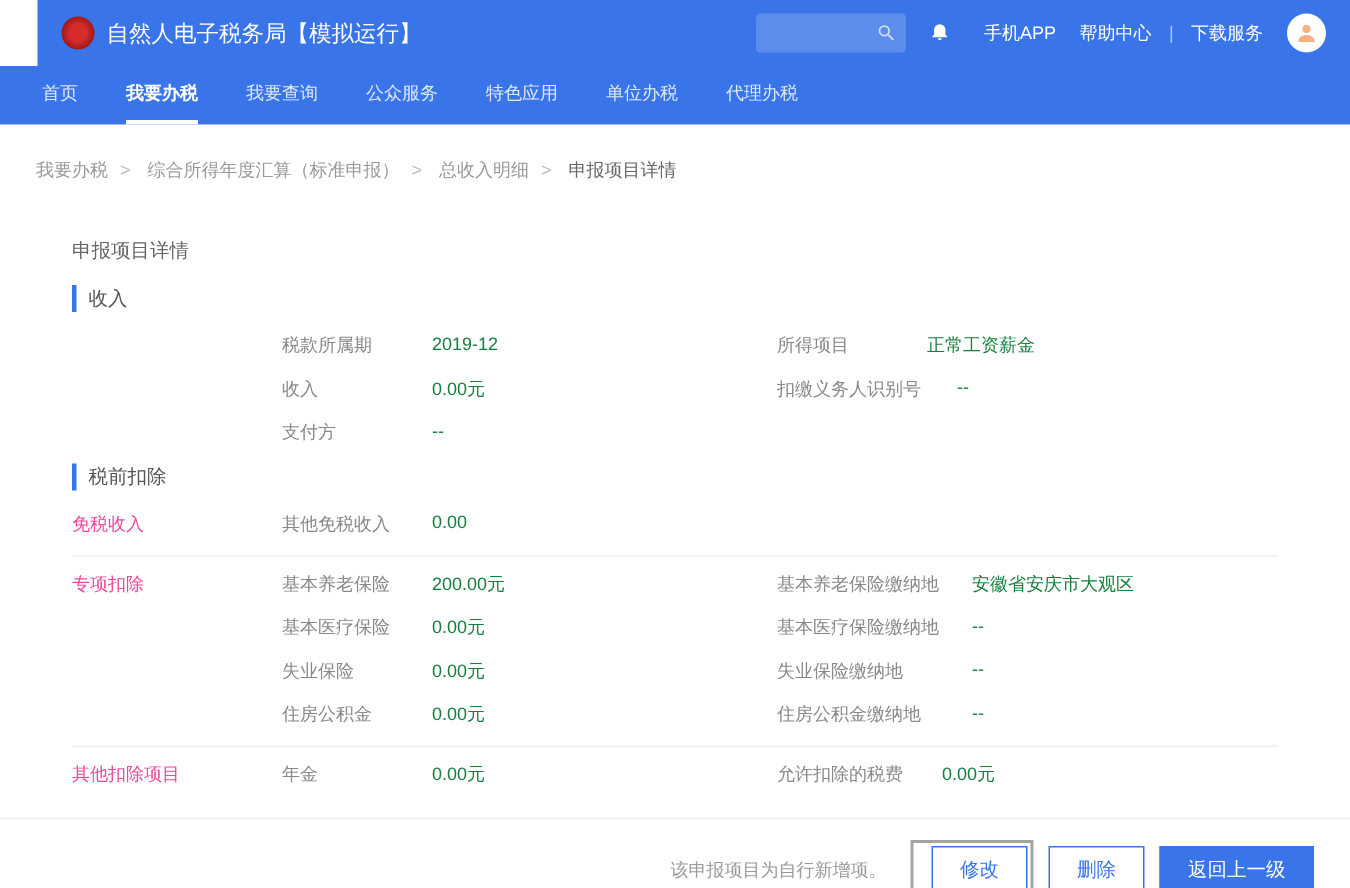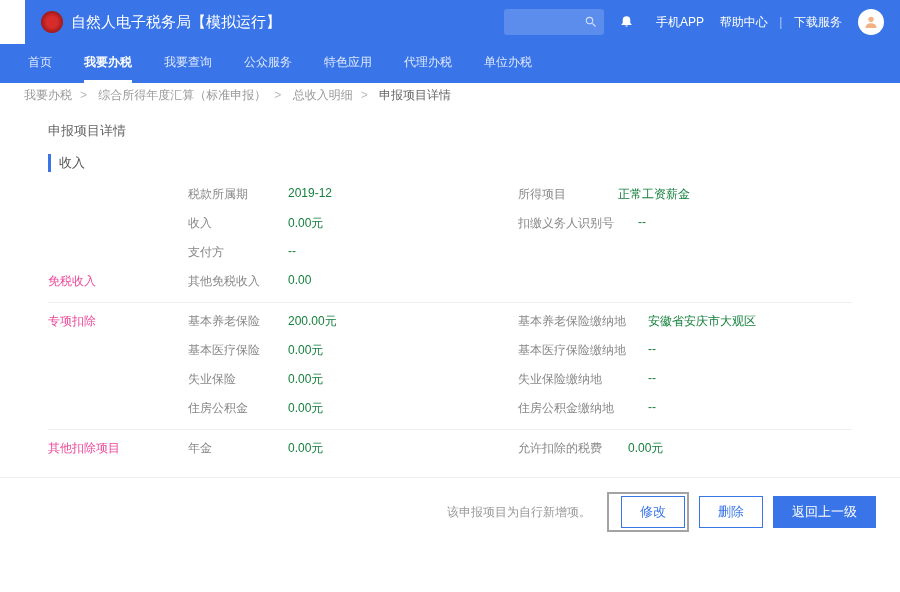--- a/index.html
+++ b/index.html
@@ -13,21 +13,21 @@
 .bell { width: 26px; text-align: center; margin-right: 10px; }
 .bell svg { width: 15px; height: 15px; fill: #fff; }
 .top-links span { margin: 0 6px; font-size: 12px; cursor: pointer; }
 .top-links .sep { opacity: .6; margin: 0 2px; }
 .avatar { width: 26px; height: 26px; border-radius: 50%; background: #fff; margin-left: 10px; display: flex; align-items: center; justify-content: center; }
 .avatar svg { width: 16px; height: 16px; fill: #f5b083; }
 .nav { background: #3975e8; display: flex; padding: 0 12px; }
 .nav-item { color: #dfe9ff; padding: 10px 16px 12px; font-size: 12px; cursor: pointer; position: relative; }
 .nav-item.active { color: #fff; font-weight: 600; }
 .nav-item.active::after { content: ""; position: absolute; left: 16px; right: 16px; bottom: 0; height: 3px; background: #fff; }
-.breadcrumb { padding: 4px 24px; color: #999; font-size: 12px; }
+.breadcrumb { padding: 22px 24px; color: #999; font-size: 12px; }
 .breadcrumb span { cursor: pointer; }
 .breadcrumb .sep { margin: 0 8px; color: #bbb; }
 .breadcrumb .current { color: #666; cursor: default; }
 .panel { margin: 0 24px 0; padding: 8px 24px 8px; }
 .panel-title { color: #666; font-size: 13px; margin: 6px 0 14px; }
 .section-title { border-left: 3px solid #3975e8; padding-left: 8px; color: #555; margin: 10px 0 14px; font-size: 13px; }
 .row { display: flex; margin: 0 0 12px; padding-left: 140px; font-size: 12px; color: #666; }
 .row.with-left { padding-left: 0; }
 .left-label { width: 140px; color: #ec4899; flex: 0 0 140px; }
 .col { flex: 0 0 330px; display: flex; }
@@ -70,22 +70,22 @@
       </svg>
   </div>
 </div>
 
 <div class="nav" id="nav">
     <div class="nav-item">首页</div>
     <div class="nav-item active">我要办税</div>
     <div class="nav-item">我要查询</div>
     <div class="nav-item">公众服务</div>
     <div class="nav-item">特色应用</div>
+    <div class="nav-item">单位办税</div>
     <div class="nav-item">代理办税</div>
-    <div class="nav-item">单位办税</div>
   </div>
 
 <div class="breadcrumb">
   <span>我要办税</span><span class="sep">&gt;</span>
   <span>综合所得年度汇算（标准申报）</span><span class="sep">&gt;</span>
   <span>总收入明细</span><span class="sep">&gt;</span>
   <span class="current">申报项目详情</span>
 </div>
 
 <div class="panel">
@@ -112,20 +112,21 @@
         <span class="value">--</span>
       </div>
   </div>
   <div class="row">
     <div class="col">
         <span class="label">支付方</span>
         <span class="value">--</span>
       </div>
   </div>
 
+  <div class="section-title">税前扣除</div>
 
   <div class="row with-left">
     <div class="left-label">免税收入</div>
     <div class="col">
         <span class="label">其他免税收入</span>
         <span class="value">0.00</span>
       </div>
   </div>
   <hr class="hr">
 

